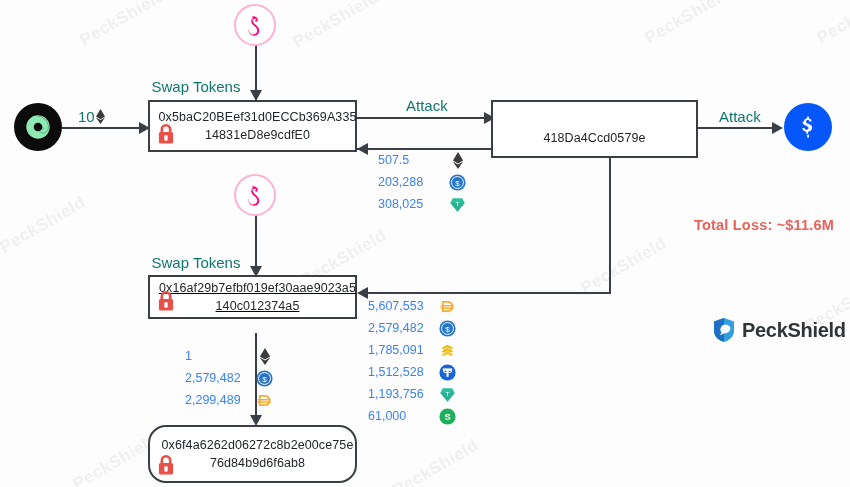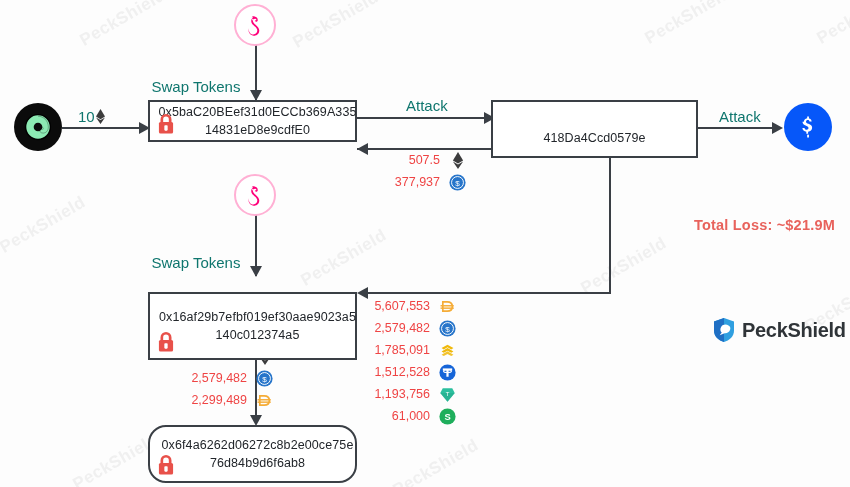--- a/index.html
+++ b/index.html
@@ -107,22 +107,21 @@
   }
   .amt-row {
     display: flex;
     align-items: center;
     justify-content: flex-end;
     height: 22px;
     gap: 9px;
   }
   .amt-val {
     font-size: 12.5px;
-    color: #ef4444;
-    text-align: right;
+    color: #3b82f6;
     min-width: 62px;
   }
   .amt-ico {
     width: 17px;
     height: 17px;
     display: flex;
     align-items: center;
     justify-content: center;
     flex: 0 0 17px;
   }
@@ -226,34 +225,34 @@
   </div>
 
   <div class="node-circle" id="node-yearn" style="left:784px; top:103px; width:48px; height:48px; background:#0657f9;">
     <svg width="30" height="30" viewBox="0 0 32 32">
       <path d="M11.5 10.5c0-2.2 1.9-3.8 4.3-3.8 2.2 0 3.9 1.3 4.1 3.3h-2.3c-.2-.9-.9-1.4-1.8-1.4-1.1 0-1.9.7-1.9 1.7 0 1.1 1 1.7 2.6 2.3 2.4.9 3.9 2 3.9 4.2 0 2.3-1.8 4-4.3 4.2v2.1h-1.9v-2.1c-2.4-.3-4-1.8-4.2-4h2.3c.2 1.1 1 1.9 2.2 1.9 1.2 0 2-.7 2-1.8 0-1.1-.9-1.7-2.6-2.4-2.3-.9-3.8-2-3.8-4.2z" fill="#ffffff"></path>
       <rect x="15.1" y="4.8" width="1.9" height="3" fill="#ffffff"></rect>
       <rect x="15.1" y="24.2" width="1.9" height="3" fill="#ffffff"></rect>
     </svg>
   </div>
 
-  <div class="addr-box" style="left:148px; top:100px; width:209px; height:42px;">
+  <div class="addr-box" style="left:148px; top:100px; width:209px; height:52px;">
     <svg class="lock-icon" viewBox="0 0 24 28">
       <path d="M7 12V8.5a5 5 0 0 1 10 0V12" fill="none" stroke="#e8514a" stroke-width="3.2"></path>
       <rect x="3.5" y="11.5" width="17" height="14" rx="2" fill="#e8514a"></rect>
       <rect x="10" y="15.5" width="4" height="6.5" rx="1" fill="#ffffff"></rect>
     </svg>
     <div class="addr-text"><span>0x5baC20BEef31d0ECCb369A335</span><br><span>14831eD8e9cdfE0</span></div>
   </div>
 
   <div class="addr-box" style="left:491px; top:100px; width:207px; height:58px;">
     <div class="addr-text" style="padding-left:4px;"><br><span>418Da4Ccd0579e</span></div>
   </div>
 
-  <div class="addr-box" style="left:148px; top:292px; width:209px; height:68px;">
+  <div class="addr-box" style="left:148px; top:275px; width:209px; height:44px;text-decoration:underline;">
     <svg class="lock-icon" viewBox="0 0 24 28">
       <path d="M7 12V8.5a5 5 0 0 1 10 0V12" fill="none" stroke="#e8514a" stroke-width="3.2"></path>
       <rect x="3.5" y="11.5" width="17" height="14" rx="2" fill="#e8514a"></rect>
       <rect x="10" y="15.5" width="4" height="6.5" rx="1" fill="#ffffff"></rect>
     </svg>
     <div class="addr-text"><span>0x16af29b7efbf019ef30aae9023a5</span><br><span>140c012374a5</span></div>
   </div>
 
   <div class="addr-box" style="left:148px; top:425px; width:209px; height:58px;border-radius:18px;">
     <svg class="lock-icon" viewBox="0 0 24 28">
@@ -302,26 +301,36 @@
       <div class="amt-row">
         <span class="amt-val">507.5</span>
         <span class="amt-ico">
           <svg width="12" height="17" viewBox="0 0 12 18">
             <path d="M6 0 0.6 9 6 12.2 11.4 9z" fill="#3c3c3d"></path>
             <path d="M6 13.3 0.6 10.1 6 18 11.4 10.1z" fill="#3c3c3d"></path>
           </svg>
         </span>
       </div>
       <div class="amt-row">
-        <span class="amt-val">377,937</span>
+        <span class="amt-val">203,288</span>
         <span class="amt-ico">
           <svg width="17" height="17" viewBox="0 0 20 20">
             <circle cx="10" cy="10" r="9.5" fill="#2775ca"></circle>
             <circle cx="10" cy="10" r="7" fill="none" stroke="#ffffff" stroke-width="1.1"></circle>
             <text x="10" y="14" font-size="9.5" font-family="Liberation Sans, sans-serif" fill="#ffffff" text-anchor="middle">$</text>
+          </svg>
+        </span>
+      </div>
+      <div class="amt-row">
+        <span class="amt-val">308,025</span>
+        <span class="amt-ico">
+          <svg width="17" height="17" viewBox="0 0 20 20">
+            <path d="M10 18.5 1.5 8.2 4.4 2.5h11.2l2.9 5.7z" fill="#2bbf9e"></path>
+            <path d="M10 18.5 1.5 8.2h17z" fill="#24a98a" opacity=".55"></path>
+            <text x="10" y="11.4" font-size="7" font-family="Liberation Sans, sans-serif" fill="#ffffff" text-anchor="middle">T</text>
           </svg>
         </span>
       </div>
     </div>
 
   <div class="amt-list" id="amounts-contract-to-addr2" style="left:368px; top:295px;">
       <div class="amt-row">
         <span class="amt-val">5,607,553</span>
         <span class="amt-ico">
           <svg width="17" height="17" viewBox="0 0 20 20">
@@ -408,21 +417,21 @@
         <span class="amt-ico">
           <svg width="17" height="17" viewBox="0 0 20 20">
             <path d="M4.5 4.5h5.2c3.6 0 6 2.2 6 5.5s-2.4 5.5-6 5.5H4.5z" fill="none" stroke="#f5ac37" stroke-width="2"></path>
             <rect x="1.8" y="8.3" width="15.6" height="1.7" fill="#f5ac37"></rect>
             <rect x="1.8" y="11.1" width="15.6" height="1.7" fill="#f5ac37"></rect>
           </svg>
         </span>
       </div>
     </div>
 
-  <div id="total-loss" style="left:694px; top:217px;">Total Loss: ~$21.9M</div>
+  <div id="total-loss" style="left:694px; top:217px;">Total Loss: ~$11.6M</div>
 
   <div id="peckshield-logo" style="left:712px; top:317px;">
     <svg width="24" height="26" viewBox="0 0 24 26">
       <path d="M12 1 22 4.5v9C22 19.5 17.2 23.6 12 25 6.8 23.6 2 19.5 2 13.5v-9z" fill="#2f9fe0"></path>
       <path d="M12 1 2 4.5v9C2 19.5 6.8 23.6 12 25z" fill="#1f6fc4"></path>
       <path d="M16.5 8.5c-2.5-1.6-5.8-1-7.4 1.4-1.2 1.8-.9 4.2.6 5.7l-2 2.6 4.9-2c2.4.3 4.7-1.1 5.5-3.4.6-1.7.1-3.4-1.6-4.3z" fill="#ffffff"></path>
     </svg>
     <span class="ps-text">PeckShield</span>
   </div>
 

